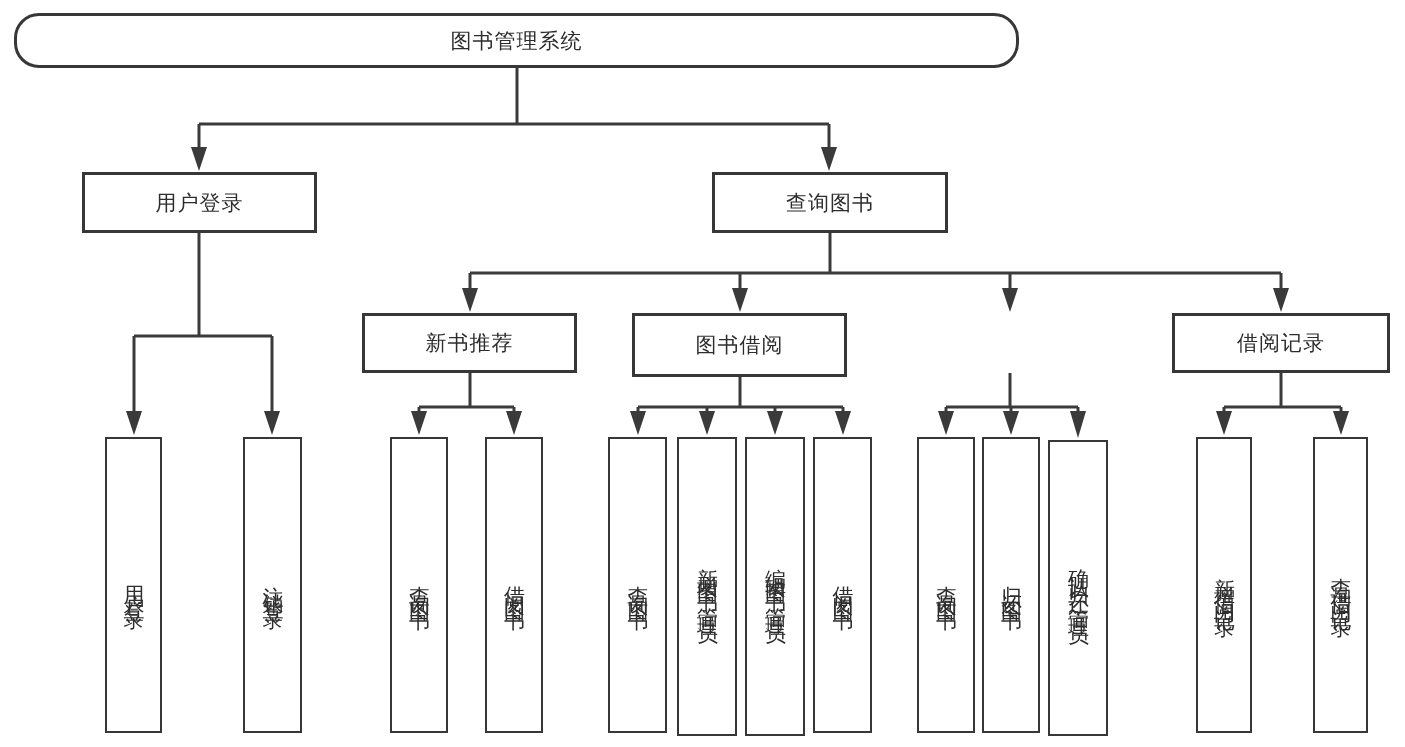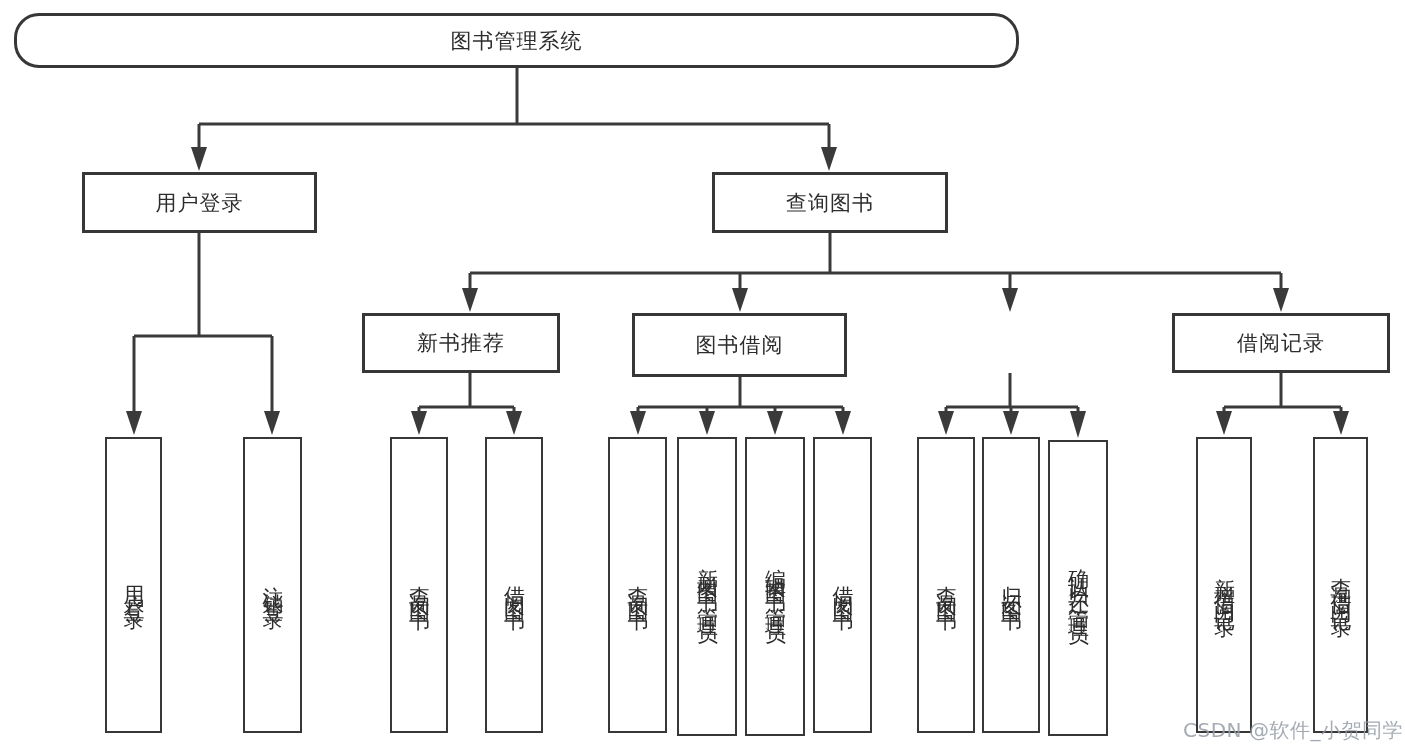--- a/index.html
+++ b/index.html
@@ -127,21 +127,21 @@
     <span class="htext">图书管理系统</span>
   </div>
 
   <div class="node" style="left:82px; top:172px; width:235px; height:61px;">
     <span class="htext">用户登录</span>
   </div>
   <div class="node" style="left:712px; top:172px; width:236px; height:61px;">
     <span class="htext">查询图书</span>
   </div>
 
-  <div class="node" style="left:362px; top:313px; width:198px; height:60px;">
+  <div class="node" style="left:362px; top:313px; width:215px; height:60px;">
     <span class="htext">新书推荐</span>
   </div>
   <div class="node" style="left:632px; top:313px; width:215px; height:64px;">
     <span class="htext">图书借阅</span>
   </div>
   <div class="node" style="left:1172px; top:313px; width:218px; height:60px;">
     <span class="htext">借阅记录</span>
   </div>
 
   <div class="node leaf" style="left:105px; top:437px; width:57px; height:296px;">
@@ -181,15 +181,14 @@
     <span class="vtext">确认归还（管理员）</span>
   </div>
 
   <div class="node leaf" style="left:1196px; top:437px; width:56px; height:296px;">
     <span class="vtext">新增借阅记录</span>
   </div>
   <div class="node leaf" style="left:1313px; top:437px; width:55px; height:296px;">
     <span class="vtext">查询借阅记录</span>
   </div>
 
-  <div class="watermark">CSDN @软件_小贺同学</div>
 
 </div>
 
 </body></html>

